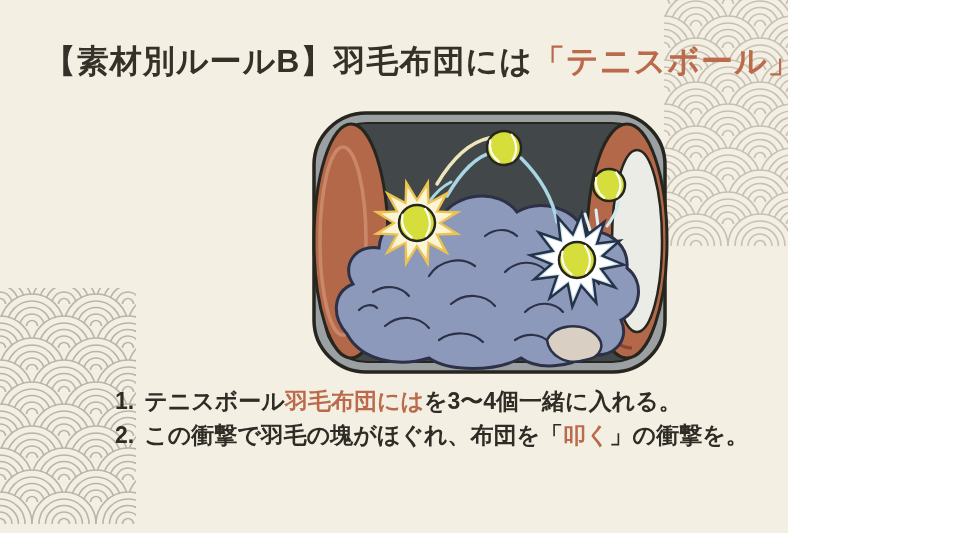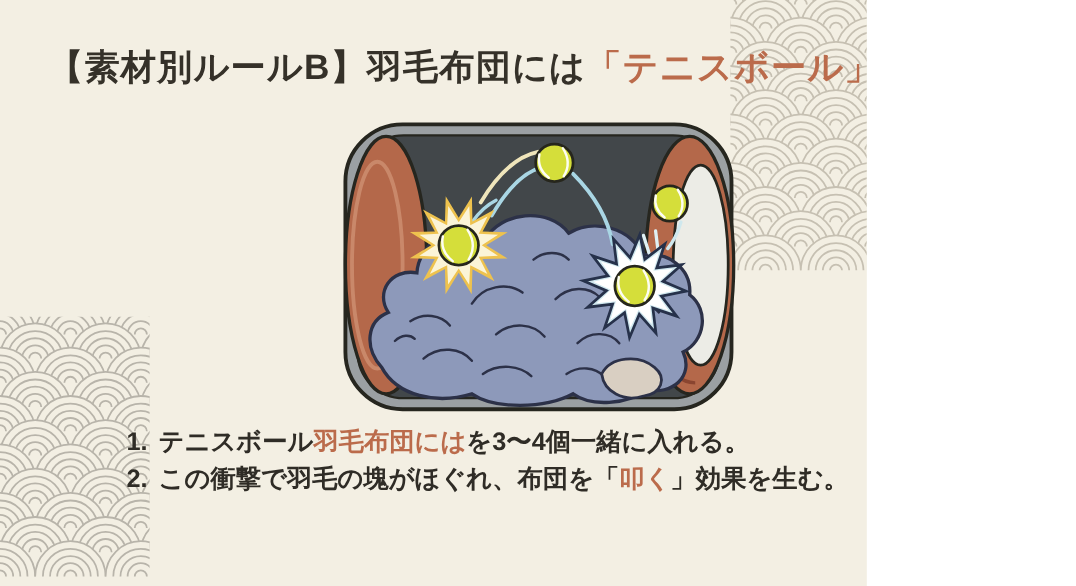--- a/index.html
+++ b/index.html
@@ -1242,16 +1242,16 @@
         <path d="M 307.2 81.8 Q 304.8 93.8 315.2 101.8" fill="none" stroke="#fdfdf3" stroke-width="2.2" stroke-linecap="round"></path>
         <path d="M 327.2 76.52 Q 335.2 89 328 100.52" fill="none" stroke="#fdfdf3" stroke-width="2.2" stroke-linecap="round"></path>
       </g>
   </svg>
 
   <div class="steps">
     <div class="step-line">
       <span class="step-num">1.</span><span>テニスボール</span><span class="accent">羽毛布団には</span><span>を3〜4個一緒に入れる。</span>
     </div>
     <div class="step-line">
-      <span class="step-num">2.</span><span>この衝撃で羽毛の塊がほぐれ、布団を「</span><span class="accent">叩く</span><span>」効果を生む。</span>
+      <span class="step-num">2.</span><span>この衝撃で羽毛の塊がほぐれ、布団を「</span><span class="accent">叩く</span><span>」の衝撃を。</span>
     </div>
   </div>
 </div>
 
 </body></html>

